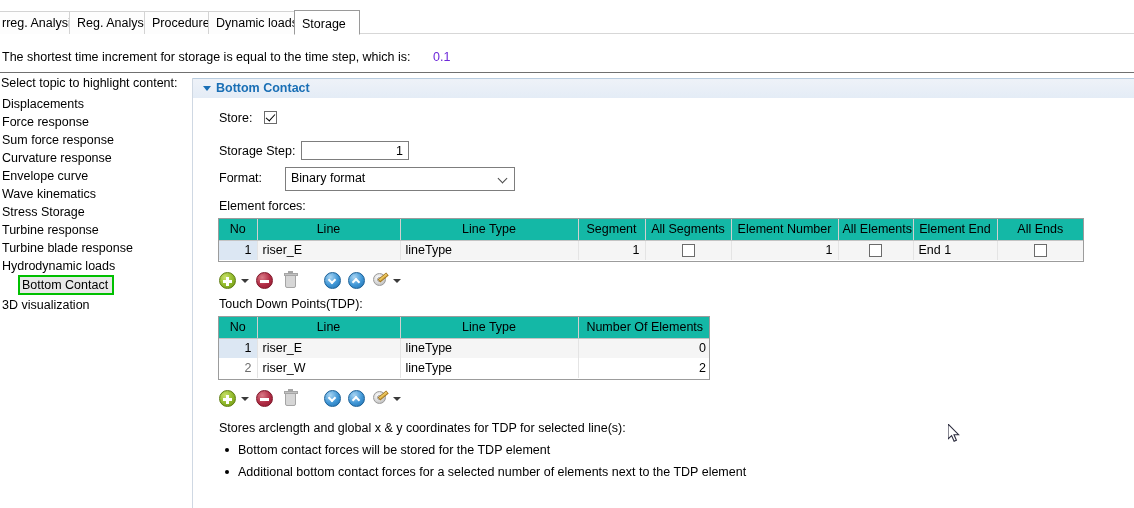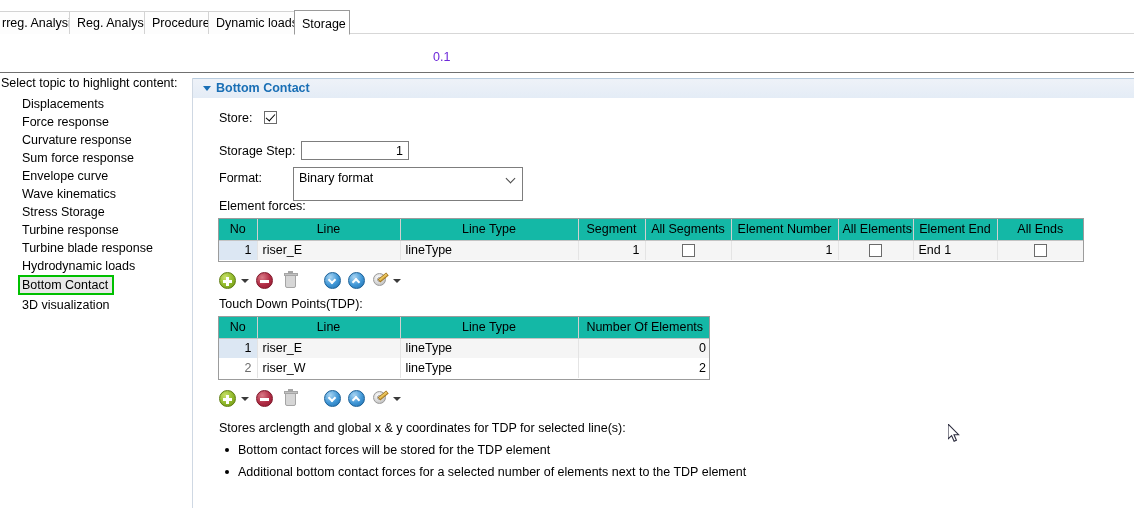--- a/index.html
+++ b/index.html
@@ -59,21 +59,20 @@
   }
 
   
   .left-title {
     position: absolute; left: 1px; top: 76px;
     font-size: 12.5px; color: #000; white-space: nowrap;
   }
   .topic-list { position: absolute; left: 0px; top: 95px; width: 185px; }
   .topic {
     position: relative;
-    margin-left: 20px;
     height: 18px;
     line-height: 18px;
     font-size: 12.5px;
     color: #000;
     padding-left: 2px;
     white-space: nowrap;
     display: inline-block;
   }
   .topic-row { height: 18px; }
   .topic.highlighted {
@@ -297,32 +296,33 @@
 <body>
 
 <div id="root">
 
   <div class="tabstrip">
     <div class="tabline"></div>
     <div class="tab" style="left:-6px;width:76px;"><span>rreg. Analysis</span></div>
     <div class="tab" style="left:69px;width:76px;"><span>Reg. Analysis</span></div>
     <div class="tab" style="left:144px;width:65px;"><span>Procedure</span></div>
     <div class="tab" style="left:208px;width:87px;"><span>Dynamic loads</span></div>
-    <div class="tab selected" style="left:294px;width:56px;text-align:center;"><span>Storage</span></div>
+    <div class="tab selected" style="left:294px;width:66px;"><span>Storage</span></div>
   </div>
 
+  <div class="info-label">The shortest time increment for storage is equal to the time step, which is:</div>
   <div class="info-value">0.1</div>
   <div class="hr-top"></div>
 
   <div class="left-title">Select topic to highlight content:</div>
   <div class="topic-list">
     <div class="topic-row"><div class="topic">Displacements</div></div>
     <div class="topic-row"><div class="topic">Force response</div></div>
+    <div class="topic-row"><div class="topic">Sum force response</div></div>
     <div class="topic-row"><div class="topic">Curvature response</div></div>
-    <div class="topic-row"><div class="topic">Sum force response</div></div>
     <div class="topic-row"><div class="topic">Envelope curve</div></div>
     <div class="topic-row"><div class="topic">Wave kinematics</div></div>
     <div class="topic-row"><div class="topic">Stress Storage</div></div>
     <div class="topic-row"><div class="topic">Turbine response</div></div>
     <div class="topic-row"><div class="topic">Turbine blade response</div></div>
     <div class="topic-row"><div class="topic">Hydrodynamic loads</div></div>
     <div class="topic-row" style="height:20px;"><div class="topic highlighted">Bottom Contact</div></div>
     <div class="topic-row" style="margin-top:1px;"><div class="topic">3D visualization</div></div>
   </div>
 
@@ -335,21 +335,21 @@
 
     <div class="lbl" style="left:26px; top:33px;">Store:</div>
     <div style="position:absolute; left:71px; top:32px;">
       <span class="checkbox checked"></span>
     </div>
 
     <div class="lbl" style="left:26px; top:66px;">Storage Step:</div>
     <input class="txtinput" style="left: 108px; top: 63px; width: 108px; height: 19px;" value="1">
 
     <div class="lbl" style="left:26px; top:93px;">Format:</div>
-    <div class="combo" style="left:100px; top:89px; width:230px; height:34px;">
+    <div class="combo" style="left:92px; top:89px; width:230px; height:24px;">
       <span>Binary format</span>
       <span class="chev"></span>
     </div>
 
     <div class="lbl" style="left:26px; top:121px;">Element forces:</div>
 
     <div class="tbl-wrap" style="left:25px; top:140px; width:866px; height:44px;">
       <table class="grid">
         <colgroup>
           <col style="width:38px">

